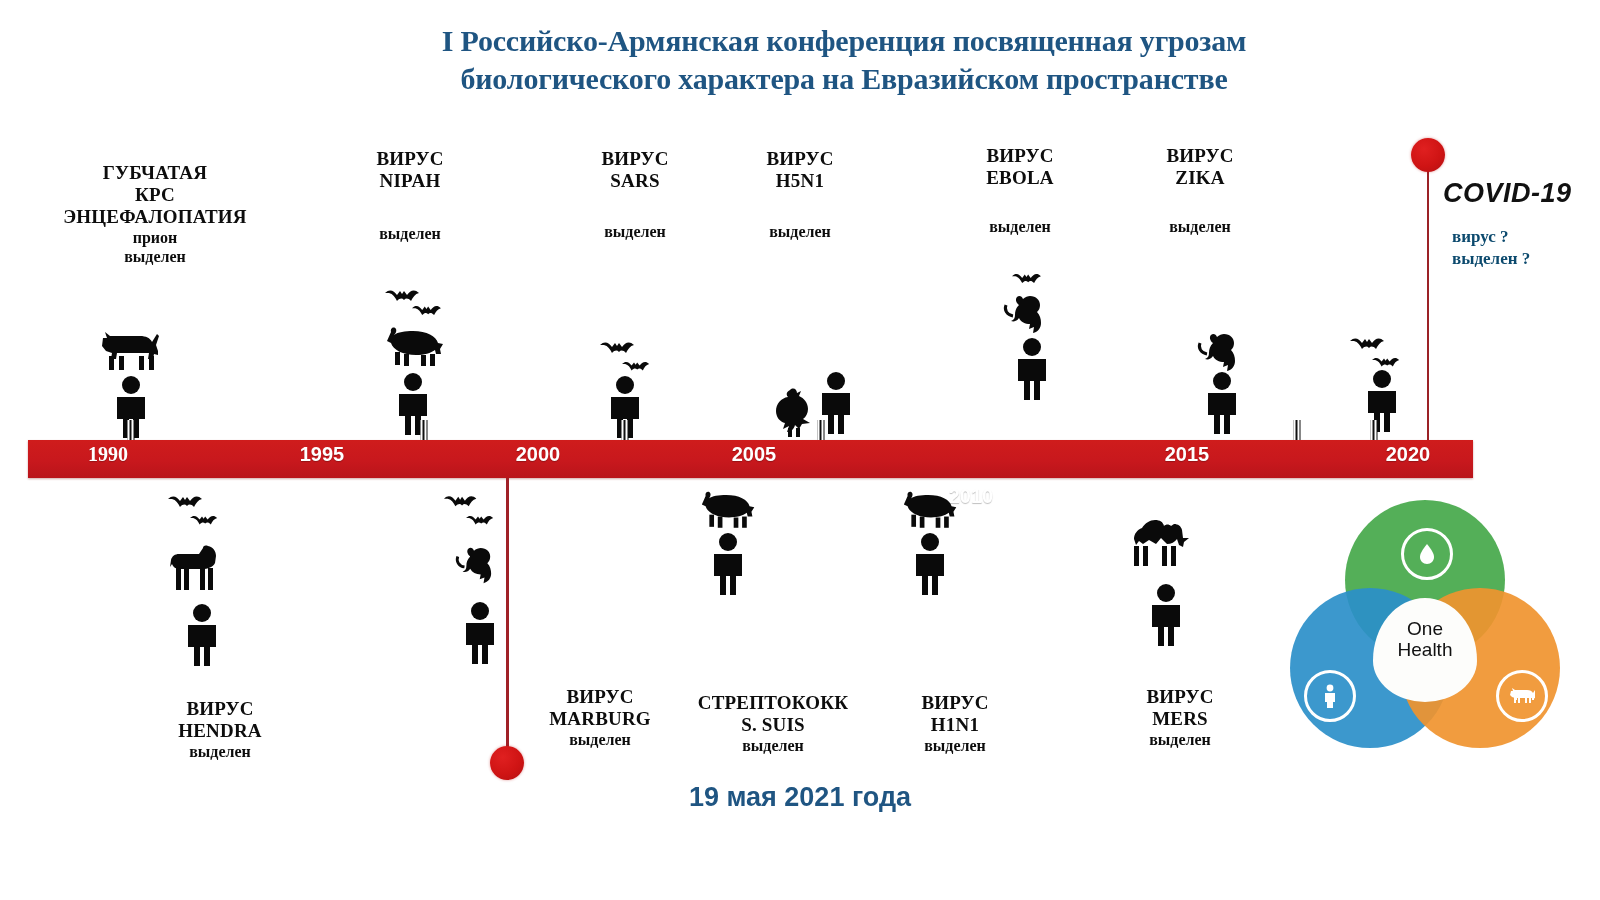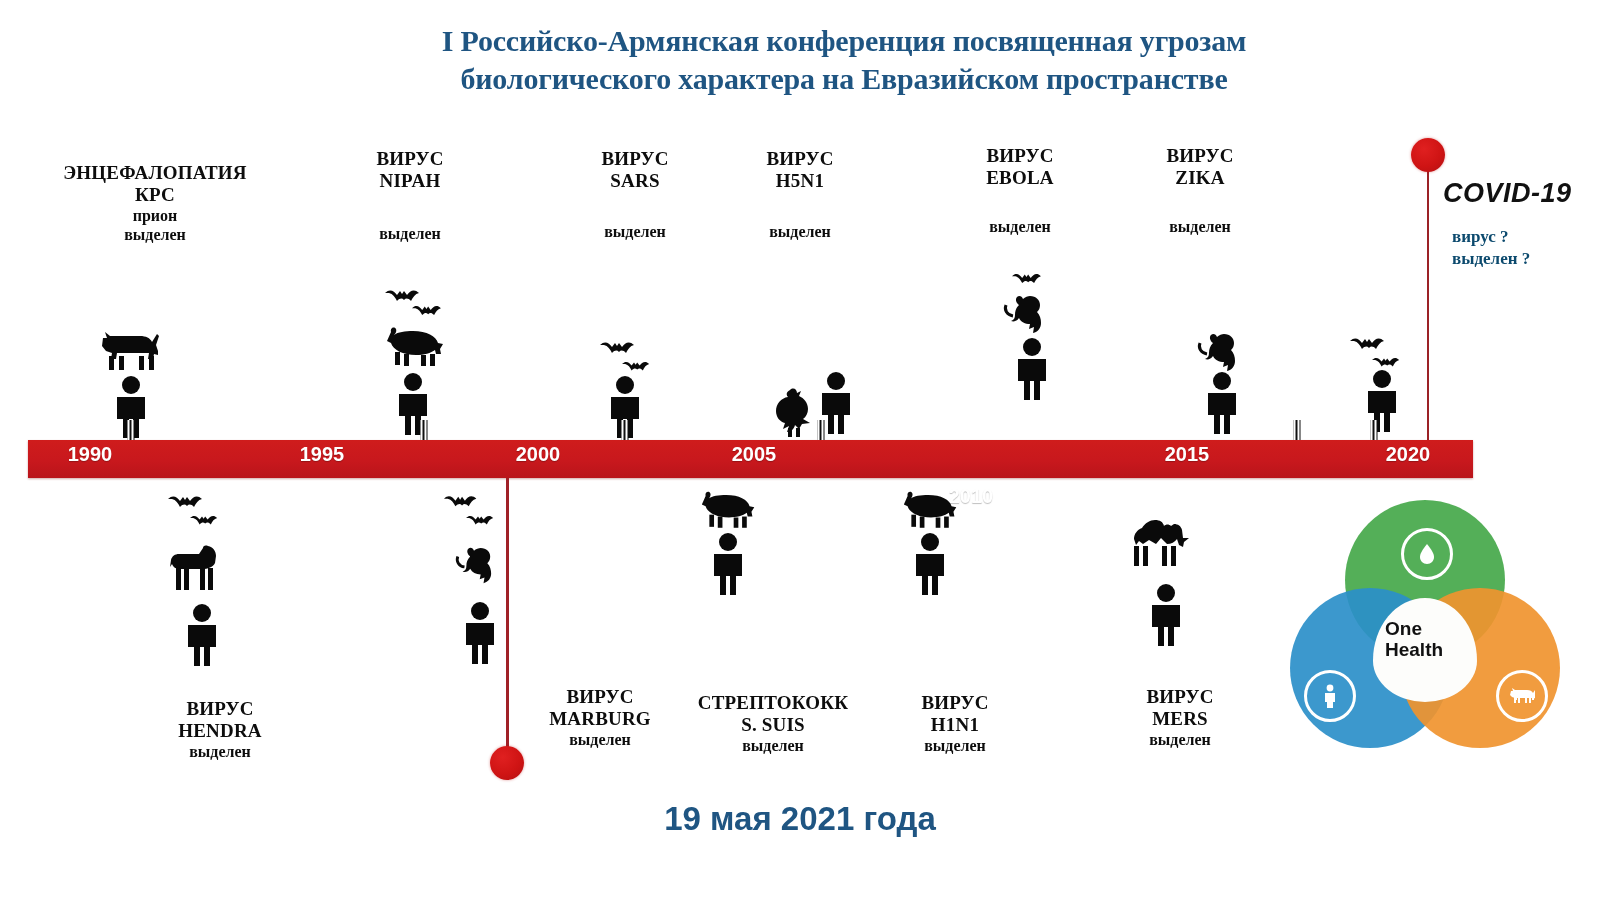--- a/index.html
+++ b/index.html
@@ -83,52 +83,53 @@
     transform:translateX(-50%);
     box-shadow:0 0 3px rgba(180,0,0,.4);
   }
 
   
   .venn{position:absolute;left:1290:px;}
   .vcirc{position:absolute;width:160px;height:160px;border-radius:50%;opacity:.92;}
   .vlabel{
     position:absolute;
     font-family:"Liberation Sans", sans-serif;
-    font-weight:bold;font-size:19px;color:#111;text-align:left;
+    font-weight:normal;font-size:19px;color:#111;text-align:center;
     line-height:1.12;
   }
   .vring{
     position:absolute;width:46px;height:46px;border-radius:50%;
     border:3px solid #fff;display:flex;align-items:center;justify-content:center;
   }
 
   
   .footer{
     position:absolute;left:0;width:1600px;text-align:center;
     font-family:"Liberation Sans", sans-serif;
     font-weight:bold;color:#1f5582;
   }
-  .footer.l1{top:800px;font-size:33px;}
+  .footer.l1{top:782px;font-size:27px;}
   .footer.l2{top:843px;font-size:25px;}
 
   svg{display:block;}
 </style>
 </head>
 <body>
 
 <div id="stage">
 
   <div class="title">
     <span>I Российско-Армянская конференция посвященная угрозам</span>
     <span class="l2">биологического характера на Евразийском пространстве</span>
   </div>
 
   <div class="ev" style="left:10px;top:162px;width:290px;">
+    <div class="name">ГУБЧАТАЯ</div>
+    <div class="name">КРС</div>
     <div class="name">ЭНЦЕФАЛОПАТИЯ</div>
-    <div class="name">КРС</div>
     <div class="sub" style="">прион</div>
     <div class="sub">выделен</div>
   </div>
   <div class="icons" style="left:95px;top:326px;">
     <span>
       <svg width="72" height="48" viewBox="0 0 72 48">
           <path fill="#0a0a0a" d="M8 12h4l-2-6 5 4h30c6 0 10 2 12 6l5-8 2 2-3 9 2 6v4l-4-1-1 5h-5l1-6H22l-1 6h-5l1-6-6-2-4-5z"></path>
           <rect fill="#0a0a0a" x="14" y="30" width="5" height="14"></rect>
           <rect fill="#0a0a0a" x="24" y="30" width="5" height="14"></rect>
           <rect fill="#0a0a0a" x="44" y="30" width="5" height="14"></rect>
@@ -286,21 +287,21 @@
     </span>
     <span style="position:absolute;left:22px;top:34px;">
       <svg width="44" height="62" viewBox="0 0 44 62">
           <circle fill="#0a0a0a" cx="22" cy="9" r="9"></circle>
           <path fill="#0a0a0a" d="M8 21h28v22h-6v19h-6V43h-4v19h-6V43H8z"></path>
         </svg>
     </span>
   </div>
 
   <div class="tl-bar"></div>
-  <div class="tl-year" style="left:90px;">1990</div>
+  <div class="tl-year" style="left:108px;font-family:Liberation Serif, serif;">1990</div>
   <div class="tl-year" style="left:322px;">1995</div>
   <div class="tl-year" style="left:538px;">2000</div>
   <div class="tl-year" style="left:754px;">2005</div>
   <div class="tl-year" style="left:971px;margin-top:42px;">2010</div>
   <div class="tl-year" style="left:1187px;">2015</div>
   <div class="tl-year" style="left:1408px;">2020</div>
 
   <div class="tick" style="left:131px;top:420px;">
       <i></i>
     </div>

